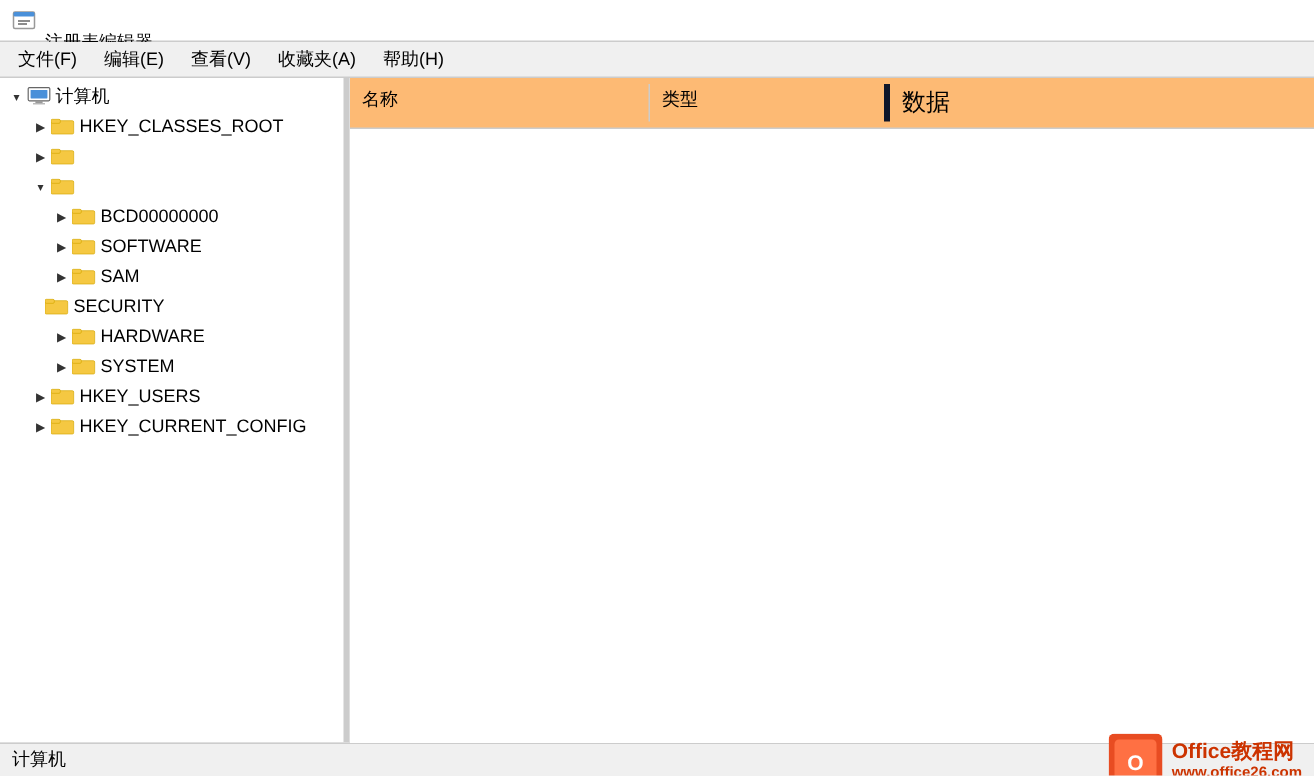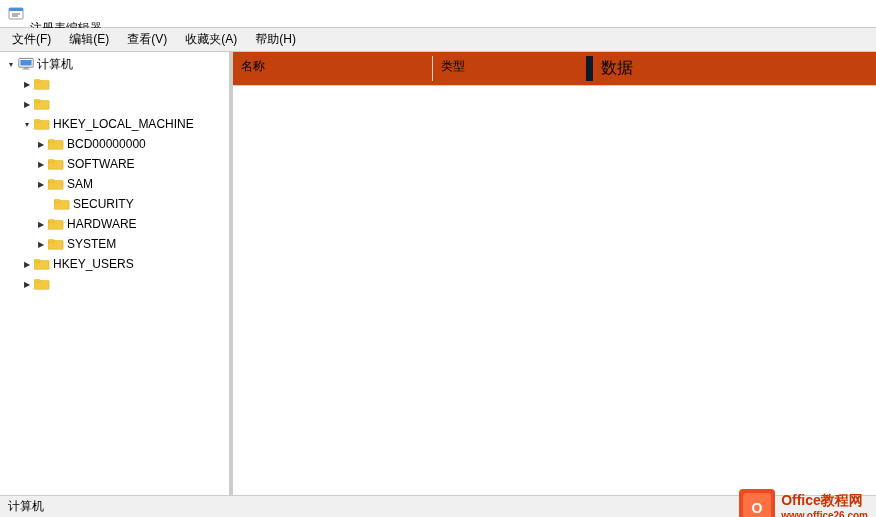--- a/index.html
+++ b/index.html
@@ -76,36 +76,36 @@
     .right-pane {
       flex: 1;
       background: #fff;
       overflow: auto;
     }
 
     
     .table-header {
       display: flex;
       border-bottom: 1px solid #ccc;
-      background: #c2410c;
+      background: #fdba74;
       padding: 4px 0;
       position: sticky;
       top: 0;
     }
     .col-name {
       width: 200px;
       padding: 2px 8px;
       border-right: 1px solid #ccc;
       font-size: 12px;
       color: #000;
     }
     .col-type {
       width: 160px;
       padding: 2px 8px;
-      border-right: 7px solid #0f172a;
+      border-right: 4px solid #0f172a;
       font-size: 12px;
       color: #000;
     }
     .col-data {
       flex: 1;
       padding: 2px 8px;
       font-size: 16px;
       color: #000;
     }
 
@@ -240,41 +240,41 @@
     </div>
 
     <div class="tree-node" style="padding-left:20px;">
       <span class="expand-icon" style="font-size:8px; color:#333;">▶</span>
       <span class="folder-icon">
         <svg class="folder-svg" viewBox="0 0 18 14" width="18" height="14">
           <rect x="0" y="3" width="17" height="10" rx="1" fill="#F5C842" stroke="#d4a800" stroke-width="0.5"></rect>
           <rect x="0" y="2" width="7" height="3" rx="1" fill="#F5C842" stroke="#d4a800" stroke-width="0.5"></rect>
         </svg>
       </span>
+      <span class="node-label">HKEY_CLASSES_ROOT</span>
     </div>
 
     <div class="tree-node" style="padding-left:20px;">
       <span class="expand-icon" style="font-size:8px; color:#333;">▶</span>
       <span class="folder-icon">
         <svg class="folder-svg" viewBox="0 0 18 14" width="18" height="14">
           <rect x="0" y="3" width="17" height="10" rx="1" fill="#F5C842" stroke="#d4a800" stroke-width="0.5"></rect>
           <rect x="0" y="2" width="7" height="3" rx="1" fill="#F5C842" stroke="#d4a800" stroke-width="0.5"></rect>
         </svg>
       </span>
     </div>
 
     <div class="tree-node" style="padding-left:20px;">
       <span class="expand-icon" style="font-size:8px; color:#333;">▾</span>
       <span class="folder-icon">
         <svg class="folder-svg" viewBox="0 0 18 14" width="18" height="14">
           <rect x="0" y="3" width="17" height="10" rx="1" fill="#F5C842" stroke="#d4a800" stroke-width="0.5"></rect>
           <rect x="0" y="2" width="7" height="3" rx="1" fill="#F5C842" stroke="#d4a800" stroke-width="0.5"></rect>
         </svg>
       </span>
-      <span class="node-label">HKEY_LOCAL_MACHINE</span>
     </div>
 
     <div class="tree-node" style="padding-left:34px;">
       <span class="expand-icon" style="font-size:8px; color:#333;">▶</span>
       <span class="folder-icon">
         <svg class="folder-svg" viewBox="0 0 18 14" width="18" height="14">
           <rect x="0" y="3" width="17" height="10" rx="1" fill="#F5C842" stroke="#d4a800" stroke-width="0.5"></rect>
           <rect x="0" y="2" width="7" height="3" rx="1" fill="#F5C842" stroke="#d4a800" stroke-width="0.5"></rect>
         </svg>
       </span>
@@ -296,21 +296,21 @@
       <span class="expand-icon" style="font-size:8px; color:#333;">▶</span>
       <span class="folder-icon">
         <svg class="folder-svg" viewBox="0 0 18 14" width="18" height="14">
           <rect x="0" y="3" width="17" height="10" rx="1" fill="#F5C842" stroke="#d4a800" stroke-width="0.5"></rect>
           <rect x="0" y="2" width="7" height="3" rx="1" fill="#F5C842" stroke="#d4a800" stroke-width="0.5"></rect>
         </svg>
       </span>
       <span class="node-label">SAM</span>
     </div>
 
-    <div class="tree-node" style="padding-left:40px;">
+    <div class="tree-node" style="padding-left:16px;">
       <span class="expand-icon spacer"></span>
       <span class="folder-icon">
         <svg class="folder-svg" viewBox="0 0 18 14" width="18" height="14">
           <rect x="0" y="3" width="17" height="10" rx="1" fill="#F5C842" stroke="#d4a800" stroke-width="0.5"></rect>
           <rect x="0" y="2" width="7" height="3" rx="1" fill="#F5C842" stroke="#d4a800" stroke-width="0.5"></rect>
         </svg>
       </span>
       <span class="node-label">SECURITY</span>
     </div>
 
@@ -348,20 +348,21 @@
     </div>
 
     <div class="tree-node" style="padding-left:20px;">
       <span class="expand-icon" style="font-size:8px; color:#333;">▶</span>
       <span class="folder-icon">
         <svg class="folder-svg" viewBox="0 0 18 14" width="18" height="14">
           <rect x="0" y="3" width="17" height="10" rx="1" fill="#F5C842" stroke="#d4a800" stroke-width="0.5"></rect>
           <rect x="0" y="2" width="7" height="3" rx="1" fill="#F5C842" stroke="#d4a800" stroke-width="0.5"></rect>
         </svg>
       </span>
+      <span class="node-label">HKEY_CURRENT_CONFIG</span>
     </div>
 
   </div>
 
   <div class="divider-vertical"></div>
 
   <div class="right-pane">
     <div class="table-header">
       <div class="col-name">名称</div>
       <div class="col-type">类型</div>

